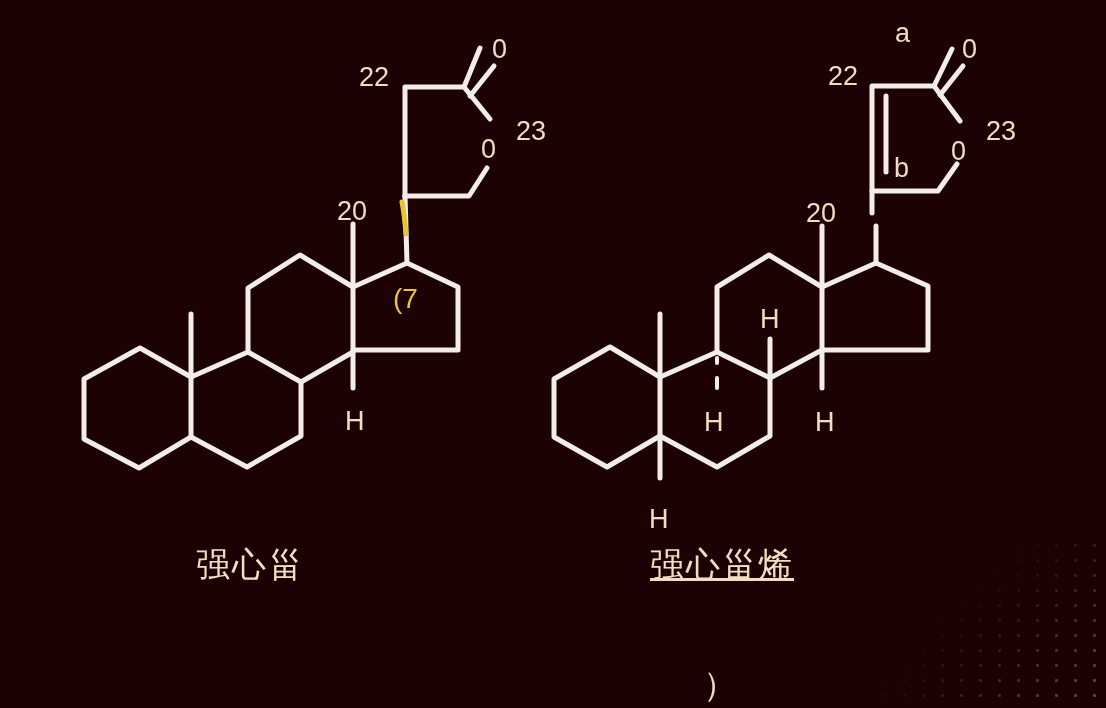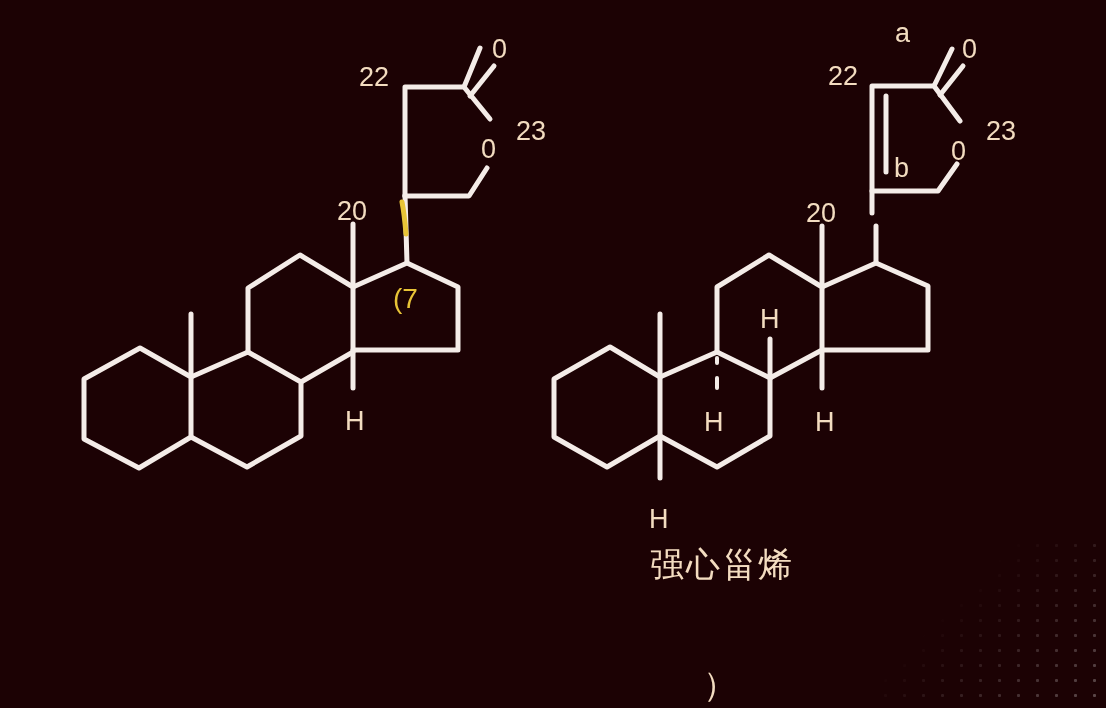--- a/index.html
+++ b/index.html
@@ -117,15 +117,16 @@
         <text x="986" y="140">23</text>
         <text x="806" y="222">20</text>
         <text x="760" y="328">H</text>
         <text x="704" y="431">H</text>
         <text x="815" y="431">H</text>
         <text x="649" y="528">H</text>
       </g>
     </g>
   </svg>
 
-  <div class="label" style="left:650px; top:542px;">强心甾烯</div>
+  <div class="label" style="left:196px; top:542px;">强心甾</div>
+  <div class="label" style="left:650px; top:542px;text-decoration:underline;">强心甾烯</div>
   <div class="label" style="left:703px; top:662px;">）</div>
 </div>
 
 </body></html>

